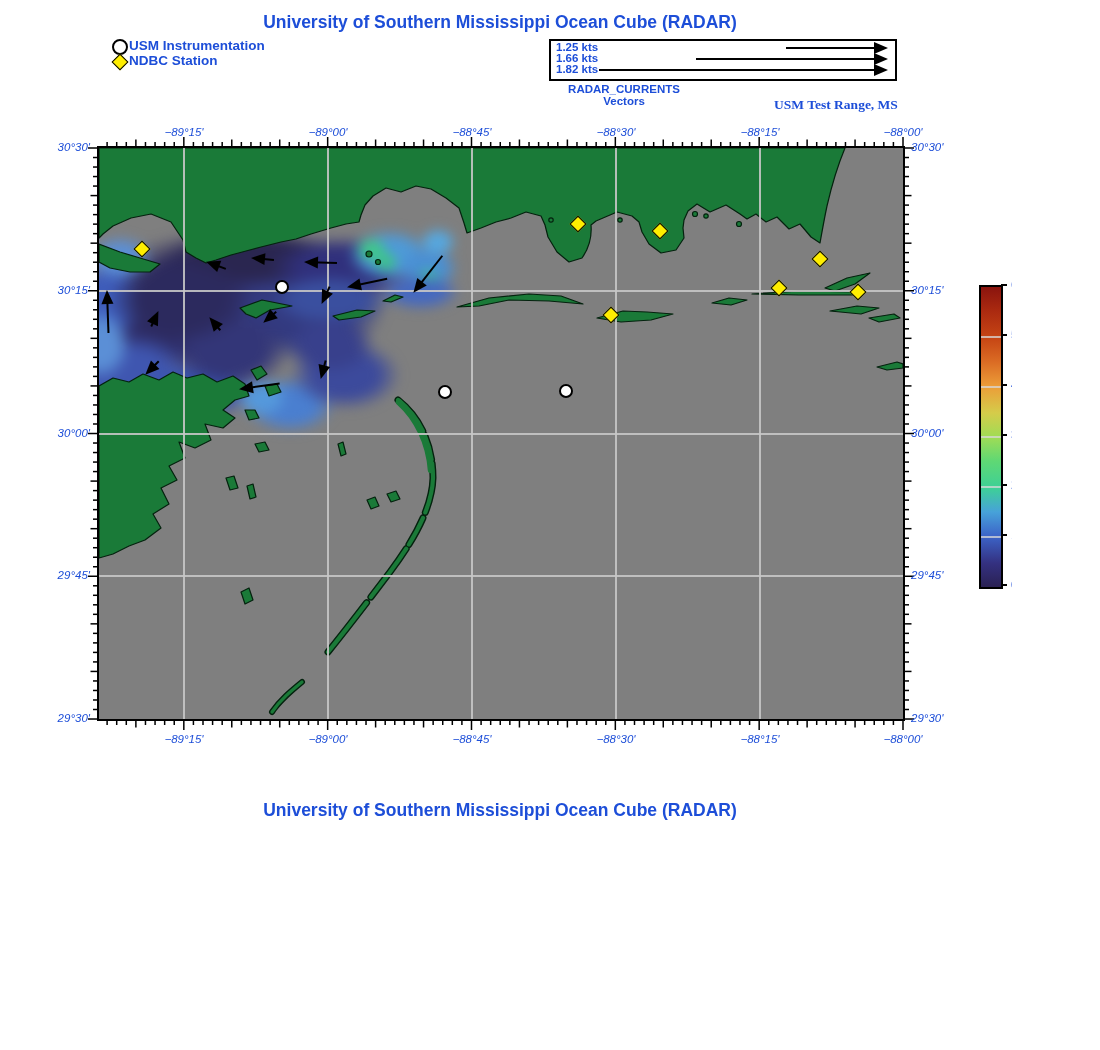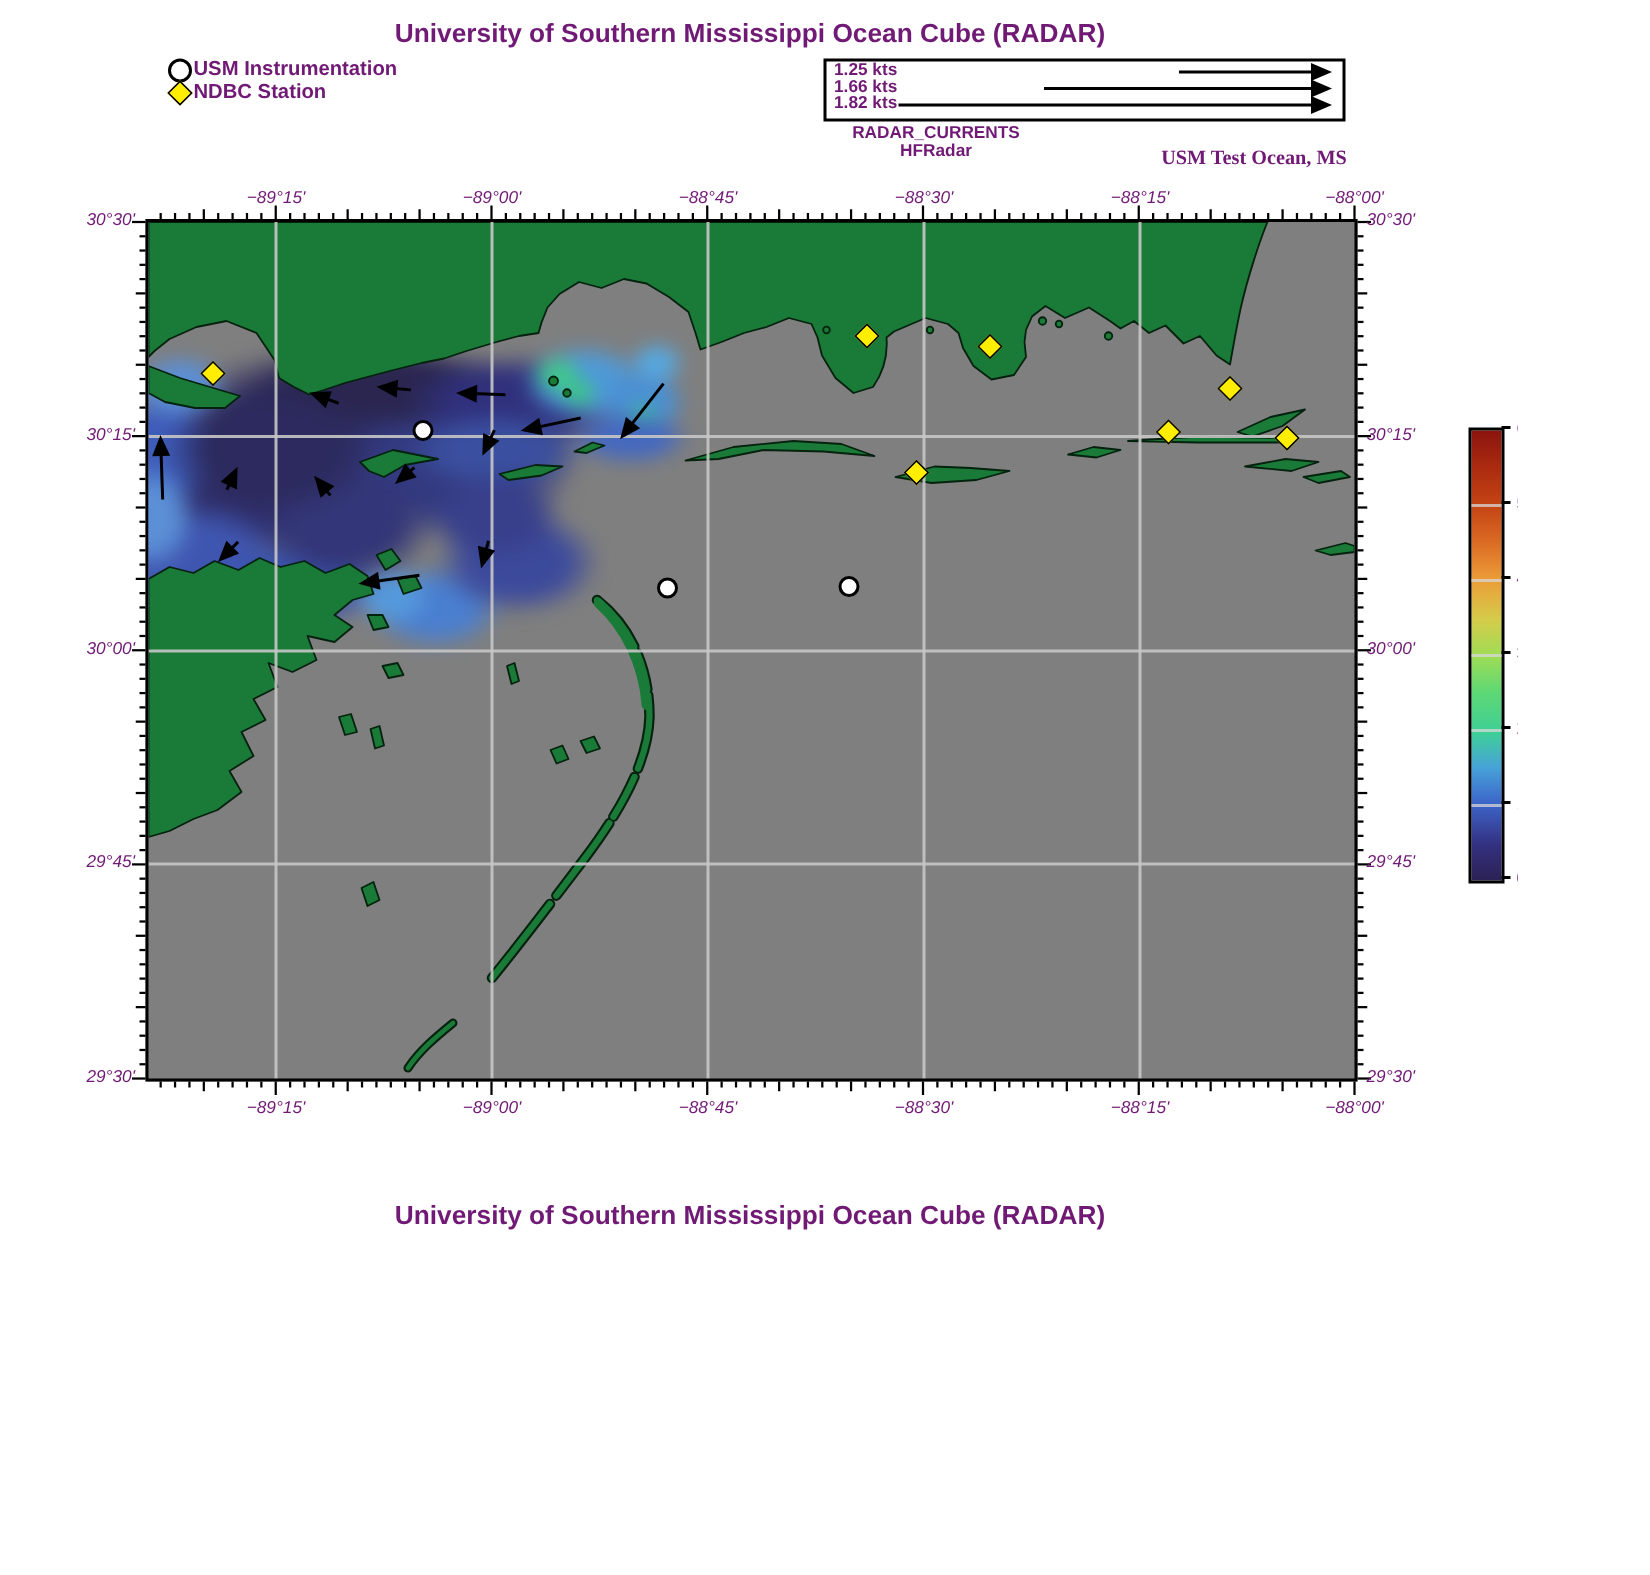--- a/index.html
+++ b/index.html
@@ -1,17 +1,17 @@
 <!DOCTYPE html>
 <html><head>
 <meta charset="utf-8">
 <style>
   html,body{margin:0;padding:0;background:#ffffff;}
   #canvas{position:relative;width:1012px;height:1050px;background:#ffffff;overflow:hidden;
-          font-family:"Liberation Sans", sans-serif;color:#701a75;}
+          font-family:"Liberation Sans", sans-serif;color:#1d4ed8;}
   .abs{position:absolute;}
   .title{font-weight:bold;font-size:17.5px;text-align:center;}
   .serif{font-family:"Liberation Serif", serif;}
   .legend-label{font-weight:bold;font-size:13.5px;white-space:nowrap;}
   .legend-circle{width:12px;height:12px;border:2px solid #000;border-radius:50%;background:#fff;}
   .legend-diamond{width:10px;height:10px;background:#ffee00;border:1.5px solid #000;transform:rotate(45deg);}
   #vector-box{border:2px solid #000;background:#fff;}
   .vb-label{position:absolute;left:5px;font-weight:bold;font-size:11.5px;line-height:11px;}
   .vb-caption{font-weight:bold;font-size:11.5px;text-align:center;}
   #map{background:#7f7f7f;border:2px solid #000;overflow:hidden;}
@@ -59,23 +59,23 @@
       <div class="vec" style="left:336px;top:18px;transform:rotate(0deg);">
         <div class="tail" style="left:-191px;width:185px;"></div>
         <div class="head" style=""></div>
       </div>
       <div class="vb-label" style="top:23px;">1.82 kts</div>
       <div class="vec" style="left:336px;top:29px;transform:rotate(0deg);">
         <div class="tail" style="left:-288px;width:282px;"></div>
         <div class="head" style=""></div>
       </div>
     </div>
-  <div class="vb-caption abs" style="left:549px;top:83px;width:150px;">RADAR_CURRENTS HFRadar</div>
-
-  <div class="abs serif" style="left:736px;top:97px;width:200px;font-weight:bold;font-size:13.5px;text-align:center;">USM Test Ocean, MS</div>
+  <div class="vb-caption abs" style="left:549px;top:83px;width:150px;">RADAR_CURRENTS Vectors</div>
+
+  <div class="abs serif" style="left:736px;top:97px;width:200px;font-weight:bold;font-size:13.5px;text-align:center;">USM Test Range, MS</div>
 
   <div id="map" class="abs" style="left:97px;top:146px;width:804px;height:571px;">
     <div id="heat-layer">
         <div class="blob" style="left:1px;top:82px;width:260px;height:110px;background:radial-gradient(ellipse, #2d2a5e 0 42%, transparent 72%);"></div>
         <div class="blob" style="left:-14px;top:127px;width:160px;height:100px;background:radial-gradient(ellipse, #2e2c66 0 42%, transparent 72%);"></div>
         <div class="blob" style="left:116px;top:112px;width:170px;height:100px;background:radial-gradient(ellipse, #333a80 0 42%, transparent 72%);"></div>
         <div class="blob" style="left:61px;top:82px;width:190px;height:56px;background:radial-gradient(ellipse, #2a2650 0 42%, transparent 72%);"></div>
         <div class="blob" style="left:171px;top:88px;width:150px;height:64px;background:radial-gradient(ellipse, #30307c 0 42%, transparent 72%);"></div>
         <div class="blob" style="left:-34px;top:185px;width:130px;height:90px;background:radial-gradient(ellipse, #3f56b0 0 42%, transparent 72%);"></div>
         <div class="blob" style="left:-33px;top:112px;width:84px;height:80px;background:radial-gradient(ellipse, #3e5cba 0 42%, transparent 72%);"></div>

